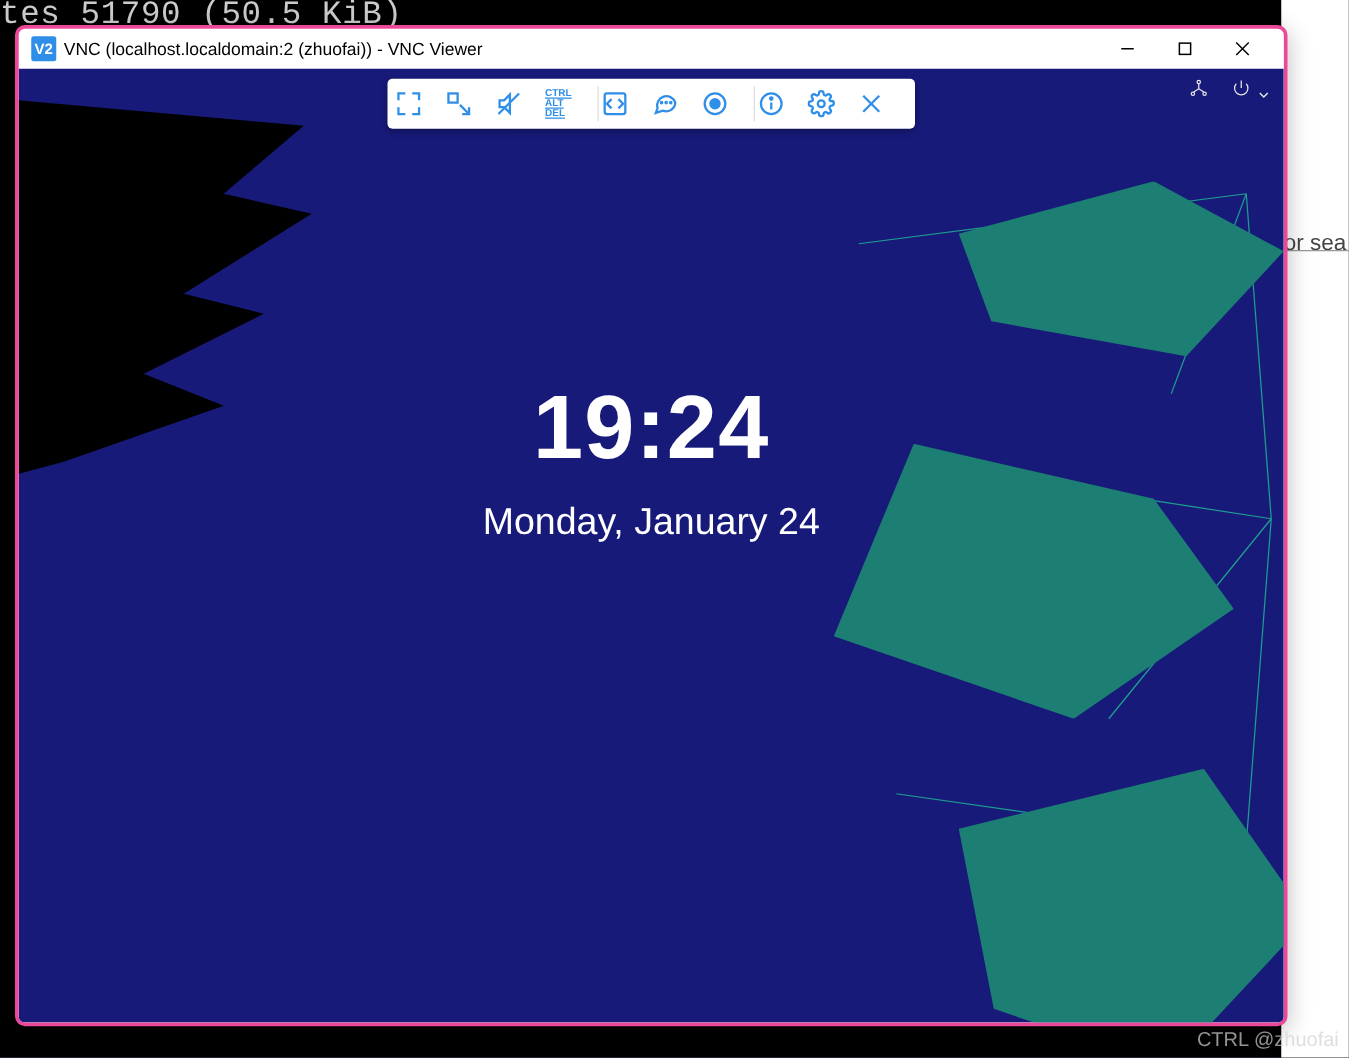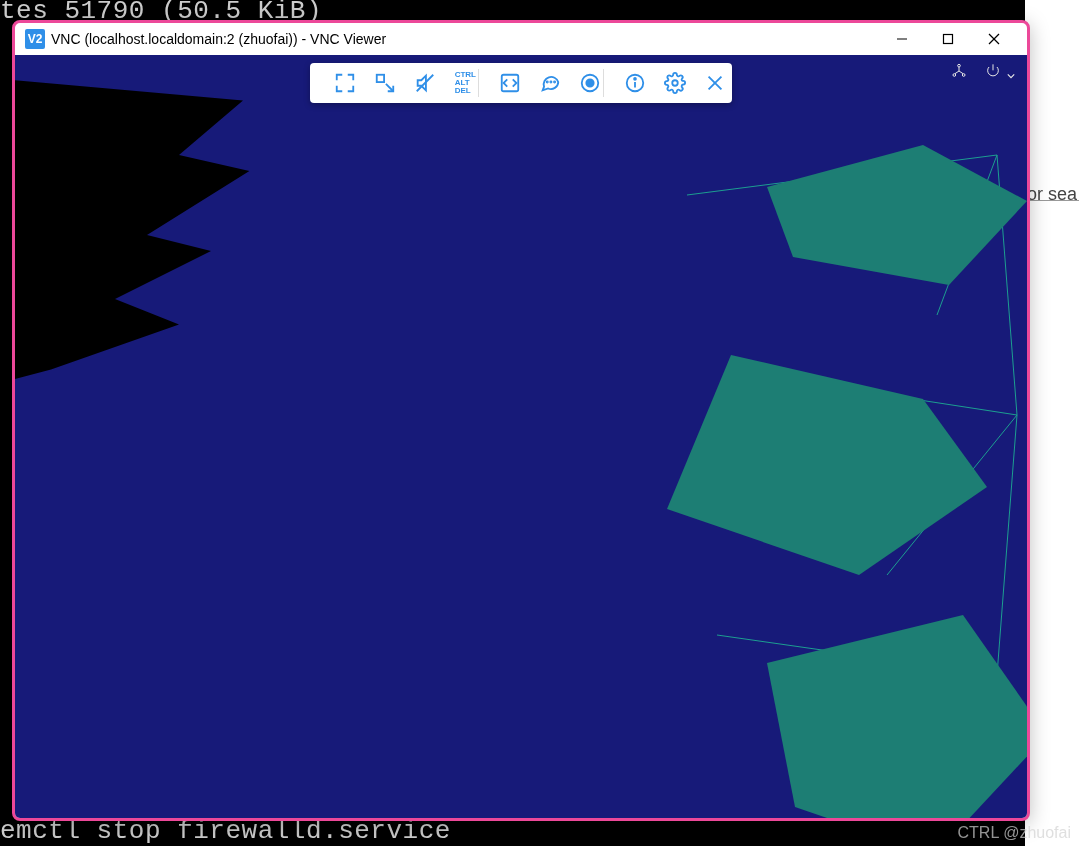--- a/index.html
+++ b/index.html
@@ -18,37 +18,36 @@
   .winbtn svg{width:12px;height:12px;}
   .remote{flex:1;background:#171a79;position:relative;overflow:hidden;}
   .shape-a{position:absolute;left:-60px;top:20px;width:320px;height:320px;background:#000;clip-path:polygon(0% 0%,90% 8%,70% 25%,92% 30%,60% 50%,80% 55%,50% 70%,70% 78%,30% 92%,0% 100%);} 
   .shape-b{position:absolute;right:-30px;top:60px;width:420px;height:760px;}
   .shape-b .poly{position:absolute;background:#1d7e74;}
   .p1{right:30px;top:30px;width:260px;height:140px;clip-path:polygon(0 30%,60% 0,100% 40%,70% 100%,10% 80%);} 
   .p2{right:70px;top:240px;width:320px;height:220px;clip-path:polygon(20% 0,80% 20%,100% 60%,60% 100%,0 70%);} 
   .p3{right:10px;top:500px;width:280px;height:240px;clip-path:polygon(0 20%,70% 0,100% 50%,60% 100%,10% 80%);} 
   .lines line{stroke:#1d9e90;stroke-width:1;}
   .toolbar{position:absolute;top:8px;left:50%;transform:translateX(-50%);height:40px;background:#fff;border-radius:4px;display:flex;align-items:center;padding:0 6px;box-shadow:0 2px 6px rgba(0,0,0,.3);z-index:5;}
-  .tb-item{width:40px;height:40px;display:flex;align-items:center;justify-content:flex-end;color:#2f8fe8;}
+  .tb-item{width:40px;height:40px;display:flex;align-items:center;justify-content:flex-start;color:#2f8fe8;text-decoration:underline;}
   .tb-sep{width:1px;height:28px;background:#ddd;margin:0 2px;}
   .tb-item svg{width:22px;height:22px;stroke:#2f8fe8;fill:none;stroke-width:2;}
   .ctrl-alt-del{font-size:8px;line-height:8px;font-weight:bold;color:#2f8fe8;text-align:left;}
   .sysbar{position:absolute;top:8px;right:12px;display:flex;gap:18px;color:#e6e6e6;z-index:5;}
   .sysbar svg{width:16px;height:16px;stroke:#e6e6e6;fill:none;stroke-width:1.5;}
   .clock{position:absolute;left:50%;top:41%;transform:translate(-50%,-50%);text-align:center;color:#fff;z-index:4;}
   .clock-time{font-size:72px;font-weight:600;letter-spacing:1px;}
   .clock-date{font-size:30px;margin-top:18px;font-weight:400;}
   .watermark{position:absolute;right:8px;bottom:4px;color:rgba(210,210,210,.7);font-size:16px;}
 </style>
 </head>
 <body>
 
 <div class="bg-terminal">
   <div class="line-top">tes 51790 (50.5 KiB)</div>
-  <div class="line-bot">emctl stop firewalld.service</div>
 </div>
 <div class="right-strip"></div>
 <div class="right-text">or sea</div>
 <div class="right-divider"></div>
 
 <div class="vnc-window">
   <div class="titlebar">
     <span class="app-icon">V2</span>
     <span class="titletext">VNC (localhost.localdomain:2 (zhuofai)) - VNC Viewer</span>
     <span class="titlespace"></span>
@@ -176,16 +175,20 @@
             <line x1="12" y1="2" x2="12" y2="11"></line>
             <polyline points="4,10 7,10" stroke="none"></polyline>
             <line x1="20" y1="20" x2="20" y2="20"></line>
           </svg>
         <svg viewBox="0 0 10 6" style="width:8px;height:6px;margin-left:2px;">
             <polyline points="1,1 5,5 9,1"></polyline>
           </svg>
       </span>
     </div>
 
+    <div class="clock">
+      <div class="clock-time">19:24</div>
+      <div class="clock-date">Monday, January 24</div>
+    </div>
   </div>
 </div>
 
 <div class="watermark">CTRL @zhuofai</div>
 
 </body></html>

